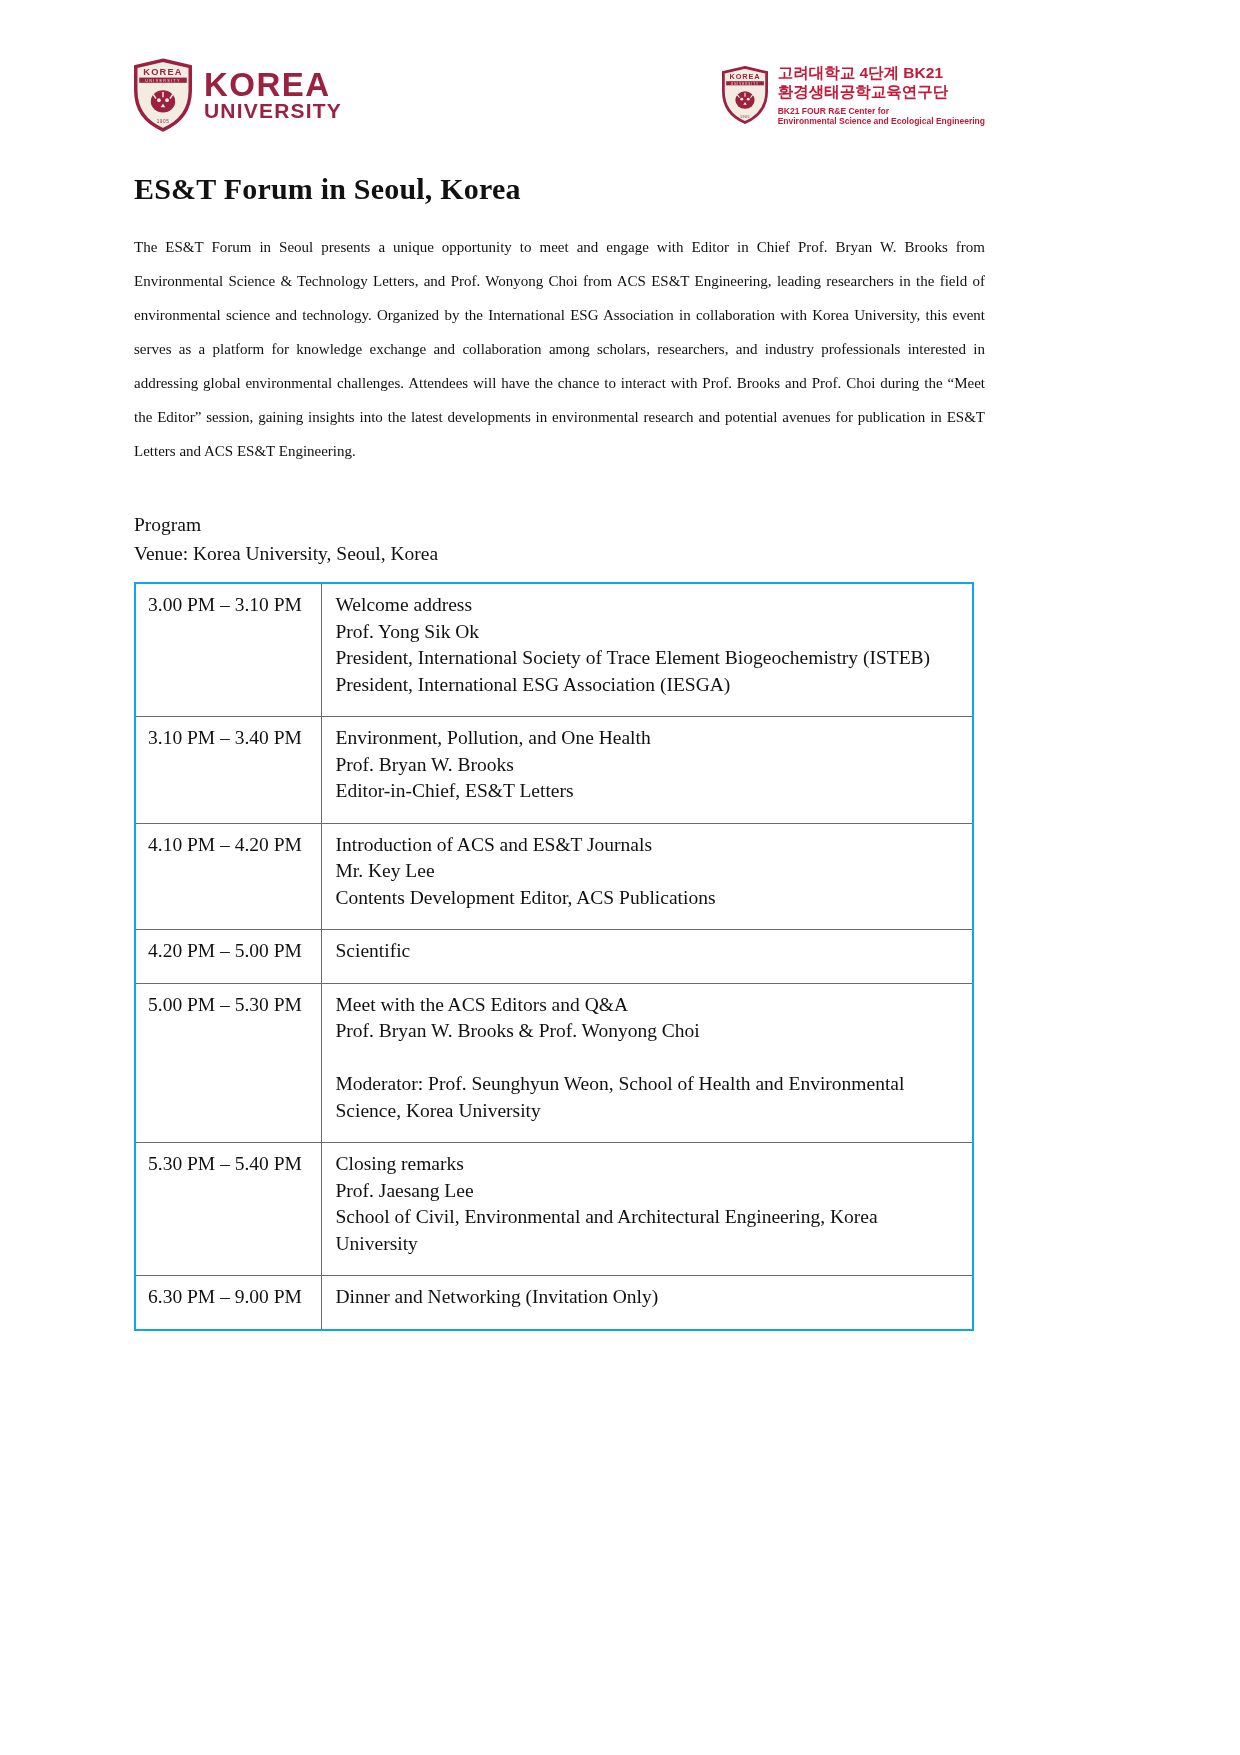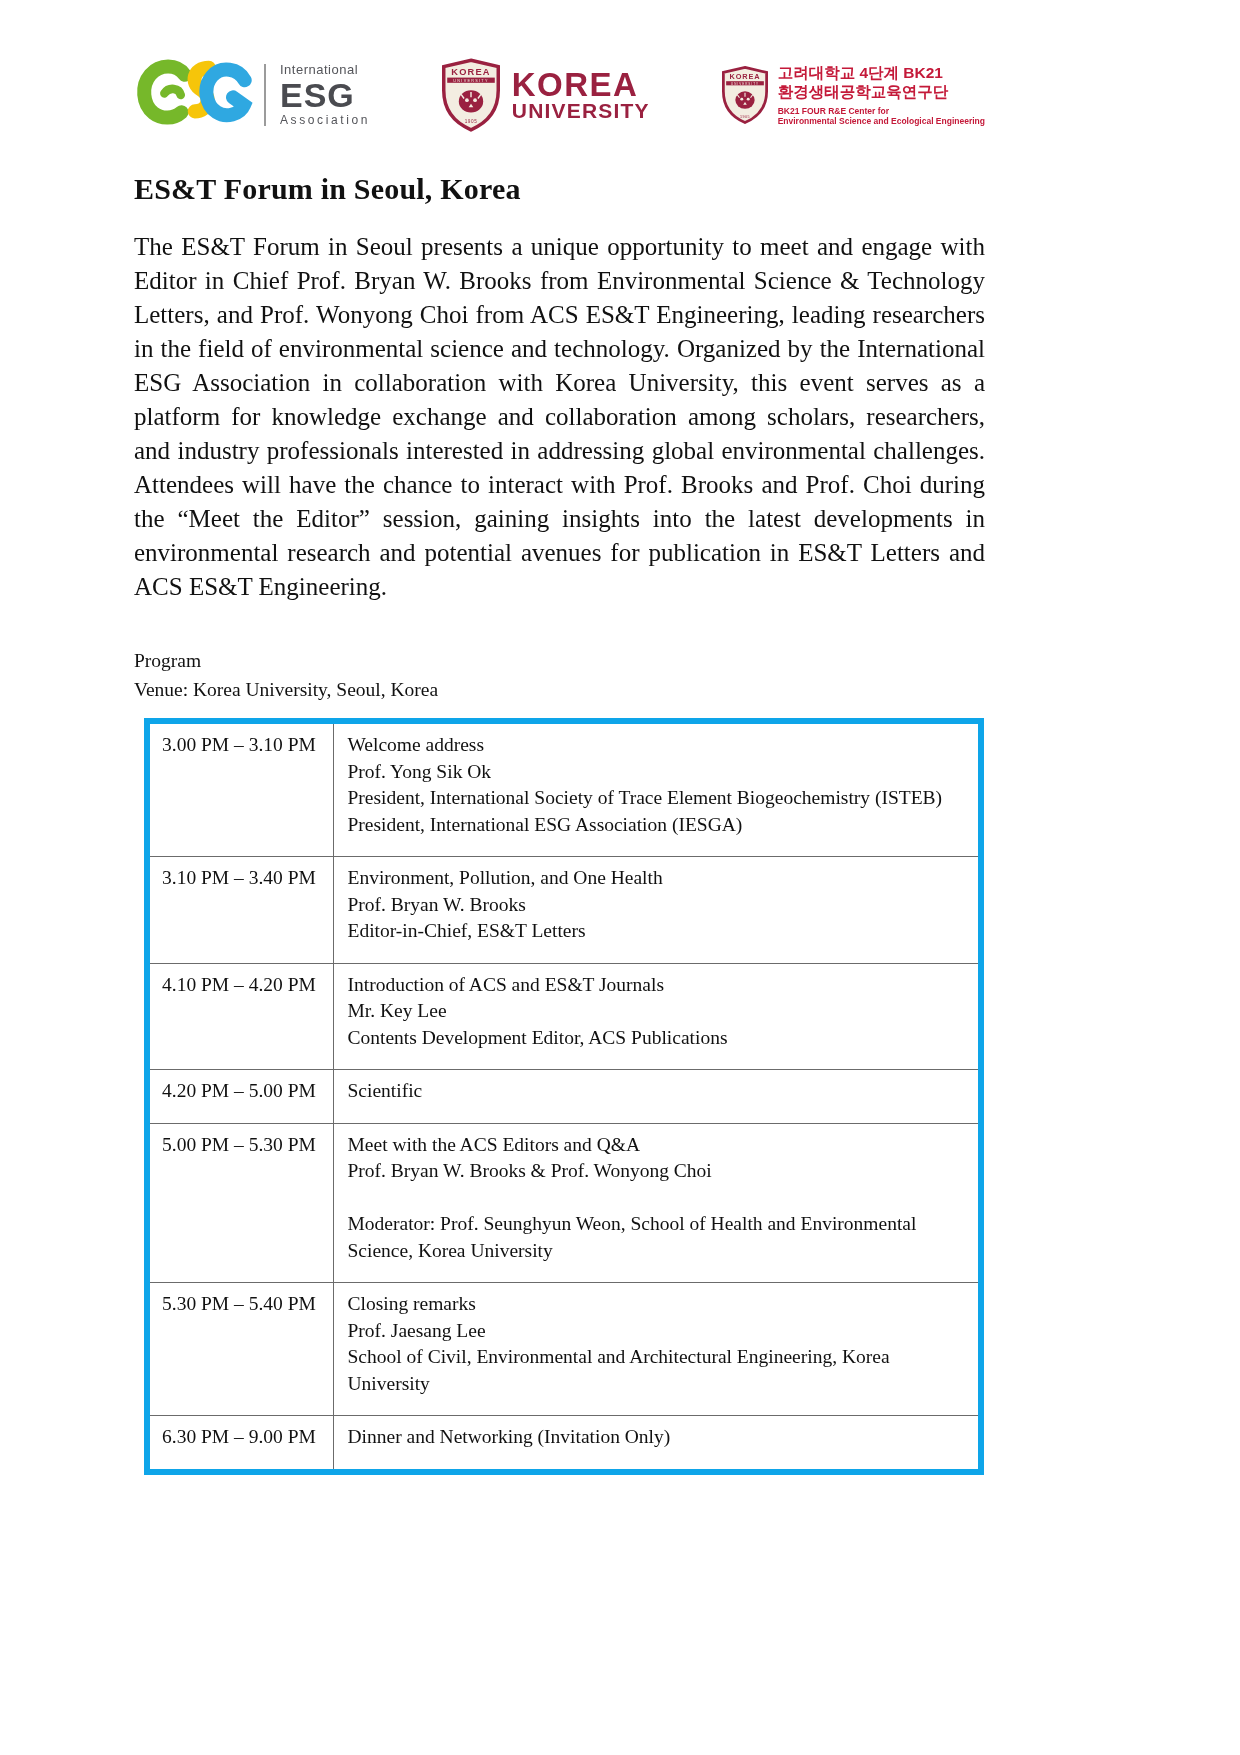--- a/index.html
+++ b/index.html
@@ -46,69 +46,55 @@
 
   
   .doc-title {
     font-size: 30px;
     font-weight: bold;
     margin-top: 34px;
     margin-bottom: 24px;
     letter-spacing: 0.2px;
   }
   .intro {
-    font-size: 25px;
+    font-size: 15px;
     line-height: 34px;
     text-align: justify;
   }
 
   
   .details { margin-top: 42px; font-size: 19.5px; line-height: 29px; }
   .details sup { font-size: 12px; vertical-align: super; line-height: 0; }
 
   
   .program-table {
     border-collapse: collapse;
     width: 840px;
     margin-top: 14px;
     table-layout: fixed;
   }
-  .program-table { border: 6px solid #0ea5e9; margin-left: 10px; }
+  .program-table { border: 2px solid #0ea5e9; }
   .program-table td {
     border: 1px solid #6b6b6b;
     vertical-align: top;
     font-size: 19.5px;
     line-height: 26.5px;
     padding: 8px 12px 18px 12px;
   }
   td.time-cell { width: 186px; white-space: nowrap; }
   td.desc-cell { padding-left: 14px; }
   .cell-line { min-height: 26.5px; }
 </style>
 </head>
 <body>
 
 <div class="page">
 
   <div class="logos-row">
 
-    <div class="logo">
-      <svg class="iesg-glyph" viewBox="0 0 152 100">
-        <path d="M64 24 C54 10 32 10 20 24 C8 38 10 62 24 73 C34 81 50 81 60 72" stroke="#76b82a" stroke-width="18" fill="none" stroke-linecap="round"></path>
-        <path d="M38 48 c6 -9 19 -7 21 2" stroke="#76b82a" stroke-width="11" fill="none" stroke-linecap="round"></path>
-        <path d="M95 15 C75 15 71 35 85 43 C99 51 95 71 77 71" stroke="#f6c50a" stroke-width="18" fill="none" stroke-linecap="round"></path>
-        <path d="M141 31 C133 16 111 12 99 26 C87 40 91 63 105 72 C117 80 135 75 140 63 L126 53" stroke="#2fa8e1" stroke-width="18" fill="none" stroke-linecap="round"></path>
-      </svg>
-      <div class="iesg-divider"></div>
-      <div class="iesg-text">
-        <div class="iesg-small-top">International</div>
-        <div class="iesg-big">ESG</div>
-        <div class="iesg-small-bot">Association</div>
-      </div>
-    </div>
 
     <div class="logo">
       <svg class="ku-shield" viewBox="0 0 100 126">
         <path d="M50 3 L97 14 V55 C97 92 76 112 50 123 C24 112 3 92 3 55 V14 Z" fill="#f3ede1" stroke="#9a2140" stroke-width="6"></path>
         <text x="50" y="28" text-anchor="middle" fill="#9a2140" font-family="Liberation Sans, sans-serif" font-size="16" font-weight="bold" letter-spacing="2">KOREA</text>
         <rect x="9" y="33" width="82" height="9" fill="#9a2140"></rect>
         <text x="50" y="40.5" text-anchor="middle" fill="#f3ede1" font-family="Liberation Sans, sans-serif" font-size="6.5" letter-spacing="2.2">UNIVERSITY</text>
         <ellipse cx="50" cy="74" rx="21" ry="19" fill="#9a2140"></ellipse>
         <path d="M33 62 l5 7 M50 58 v9 M67 62 l-5 7" stroke="#f3ede1" stroke-width="2.5" fill="none"></path>
         <circle cx="43" cy="72" r="3.2" fill="#f3ede1"></circle>

